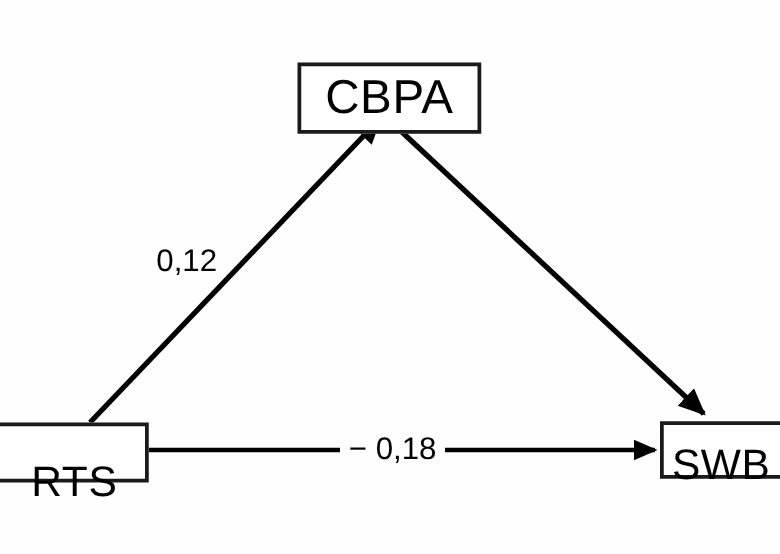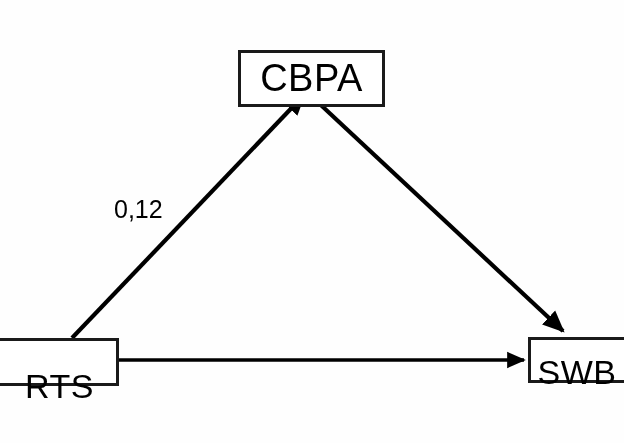--- a/index.html
+++ b/index.html
@@ -64,21 +64,21 @@
   #node-swb .node-label { font-size: 34px; padding-right: 6px; margin-top: 24px; }
   .edge-label {
     position: absolute;
     font-family: "Liberation Sans", sans-serif;
     font-size: 25px;
     color: #000000;
     white-space: nowrap;
     z-index: 4;
   }
   #label-rts-cbpa {
-    left: 114px;
+    left: 125px;
     top: 195px;
   }
   #label-cbpa-swb {
     left: 460px;
     top: 195px;
   }
   #label-rts-swb {
     left: 272px;
     top: 345px;
     background: #fefefe;
@@ -112,14 +112,15 @@
     <span class="node-label">RTS</span>
   </div>
 
   <div class="node-box" id="node-swb">
     <span class="node-label">SWB</span>
   </div>
 
   <div class="edge-label" id="label-rts-cbpa">0,12</div>
 
 
+  <div class="edge-label" id="label-rts-swb">− 0,18</div>
 
 </div>
 
 </body></html>

